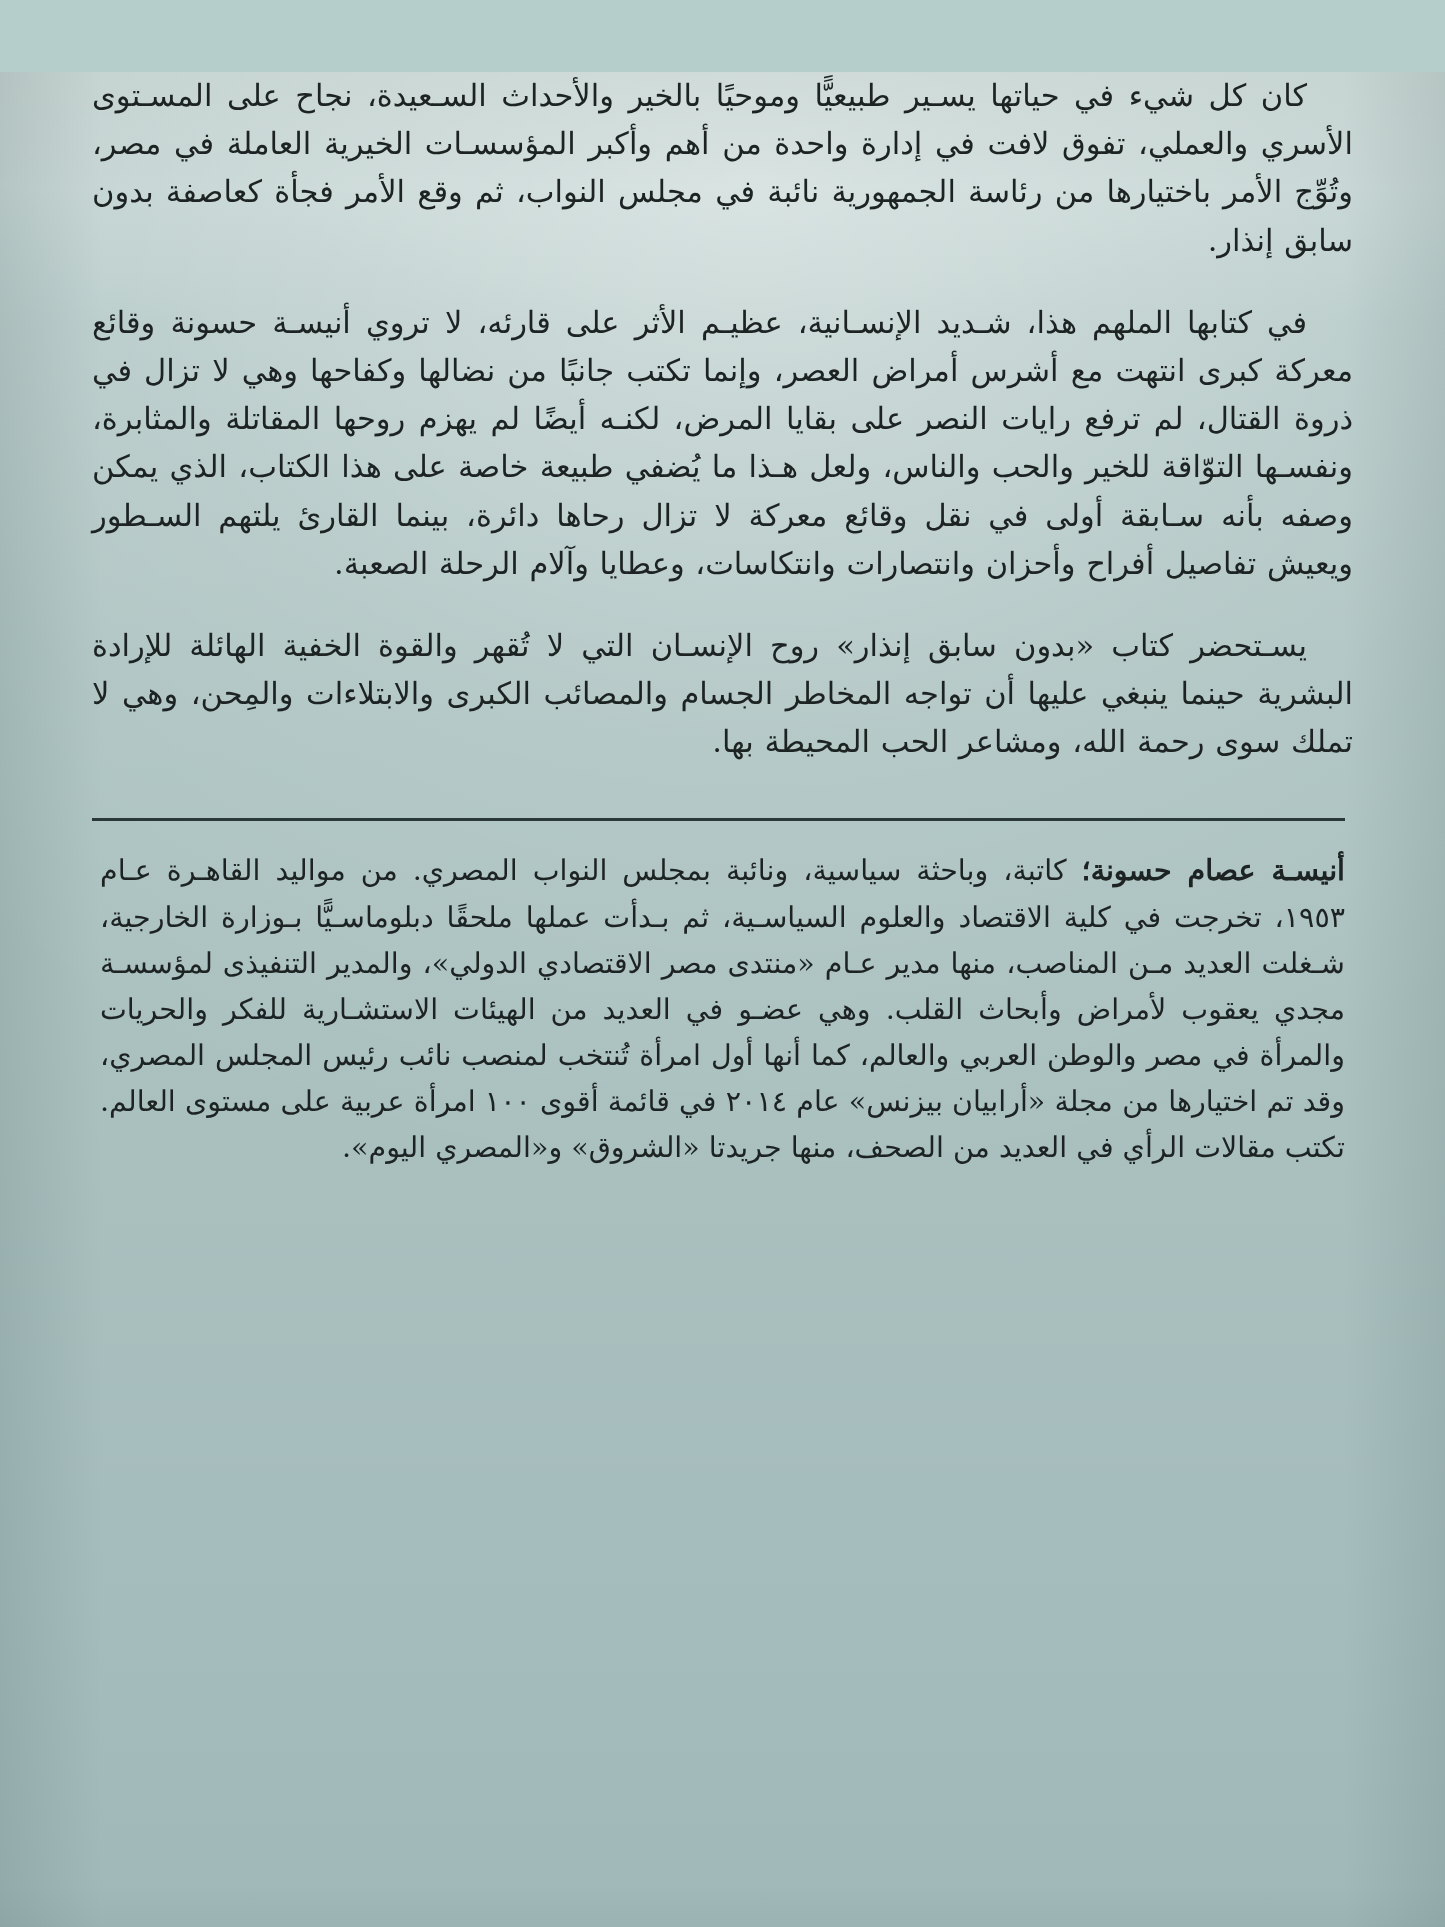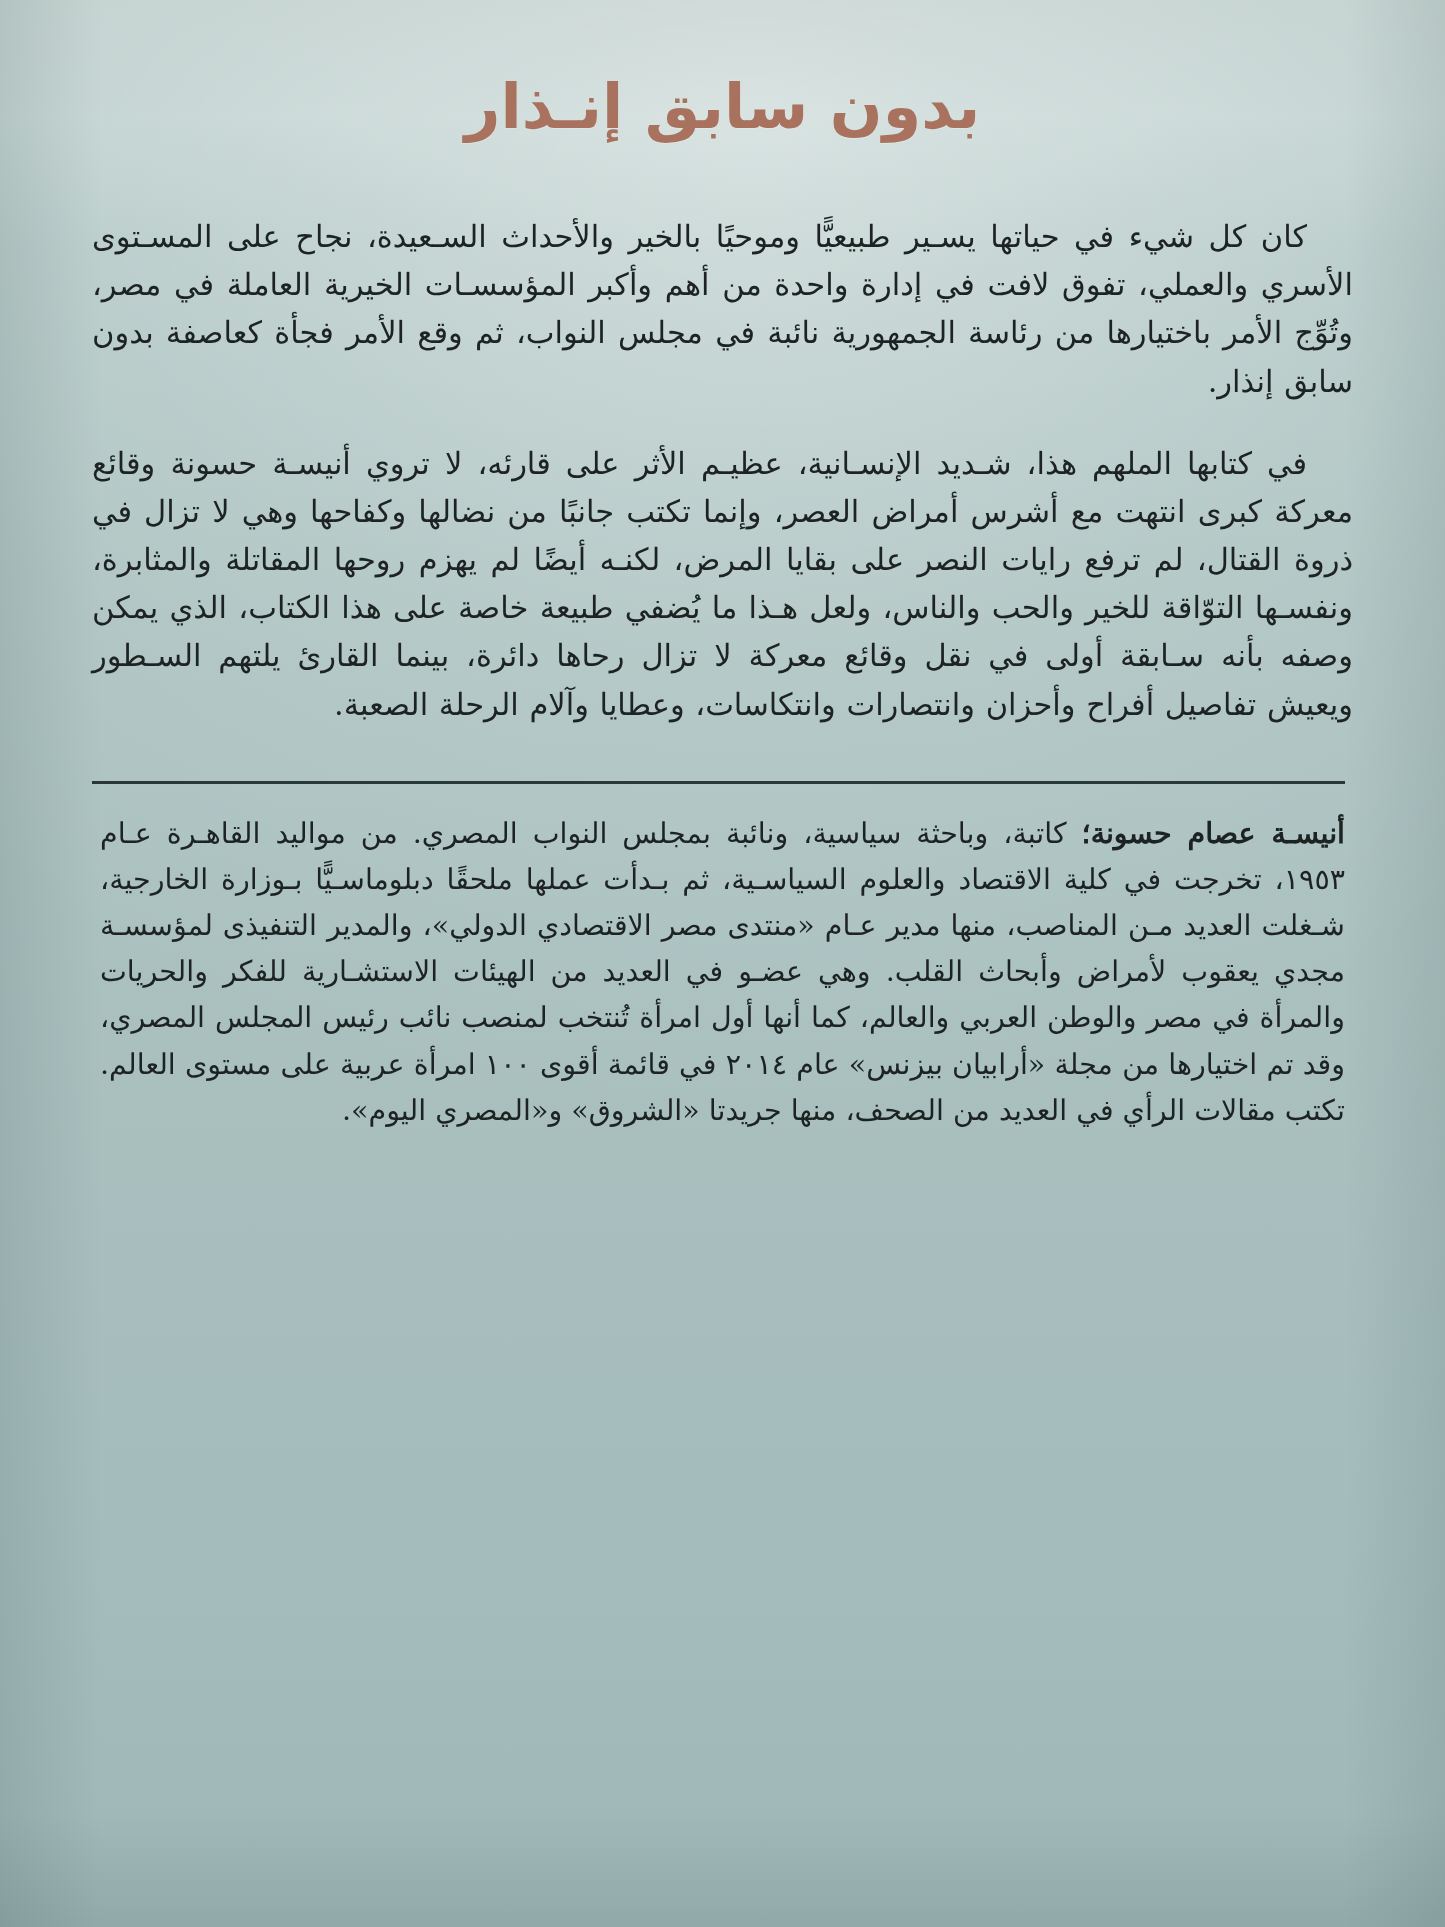--- a/index.html
+++ b/index.html
@@ -94,25 +94,25 @@
   .bio .author-name {
     font-weight: bold;
   }
 </style>
 </head>
 <body>
 
 <div class="cover">
   <div class="content">
 
-    <h1 class="title">بدون سابق إنـذار</h1>
 
     <div class="body-block">
       <p class="para">كان كل شيء في حياتها يسـير طبيعيًّا وموحيًا بالخير والأحداث السـعيدة، نجاح على المسـتوى الأسري والعملي، تفوق لافت في إدارة واحدة من أهم وأكبر المؤسسـات الخيرية العاملة في مصر، وتُوِّج الأمر باختيارها من رئاسة الجمهورية نائبة في مجلس النواب، ثم وقع الأمر فجأة كعاصفة بدون سابق إنذار.</p>
       <p class="para">في كتابها الملهم هذا، شـديد الإنسـانية، عظيـم الأثر على قارئه، لا تروي أنيسـة حسونة وقائع معركة كبرى انتهت مع أشرس أمراض العصر، وإنما تكتب جانبًا من نضالها وكفاحها وهي لا تزال في ذروة القتال، لم ترفع رايات النصر على بقايا المرض، لكنـه أيضًا لم يهزم روحها المقاتلة والمثابرة، ونفسـها التوّاقة للخير والحب والناس، ولعل هـذا ما يُضفي طبيعة خاصة على هذا الكتاب، الذي يمكن وصفه بأنه سـابقة أولى في نقل وقائع معركة لا تزال رحاها دائرة، بينما القارئ يلتهم السـطور ويعيش تفاصيل أفراح وأحزان وانتصارات وانتكاسات، وعطايا وآلام الرحلة الصعبة.</p>
+      <p class="para">يسـتحضر كتاب «بدون سابق إنذار» روح الإنسـان التي لا تُقهر والقوة الخفية الهائلة للإرادة البشرية حينما ينبغي عليها أن تواجه المخاطر الجسام والمصائب الكبرى والابتلاءات والمِحن، وهي لا تملك سوى رحمة الله، ومشاعر الحب المحيطة بها.</p>
     </div>
 
     <hr class="divider">
 
     <p class="bio"><span class="author-name">أنيسـة عصام حسونة؛</span><span> كاتبة، وباحثة سياسية، ونائبة بمجلس النواب المصري. من مواليد القاهـرة عـام ١٩٥٣، تخرجت في كلية الاقتصاد والعلوم السياسـية، ثم بـدأت عملها ملحقًا دبلوماسـيًّا بـوزارة الخارجية، شـغلت العديد مـن المناصب، منها مدير عـام «منتدى مصر الاقتصادي الدولي»، والمدير التنفيذى لمؤسسـة مجدي يعقوب لأمراض وأبحاث القلب. وهي عضـو في العديد من الهيئات الاستشـارية للفكر والحريات والمرأة في مصر والوطن العربي والعالم، كما أنها أول امرأة تُنتخب لمنصب نائب رئيس المجلس المصري، وقد تم اختيارها من مجلة «أرابيان بيزنس» عام ٢٠١٤ في قائمة أقوى ١٠٠ امرأة عربية على مستوى العالم. تكتب مقالات الرأي في العديد من الصحف، منها جريدتا «الشروق» و«المصري اليوم».</span></p>
 
   </div>
 </div>
 
 </body></html>

